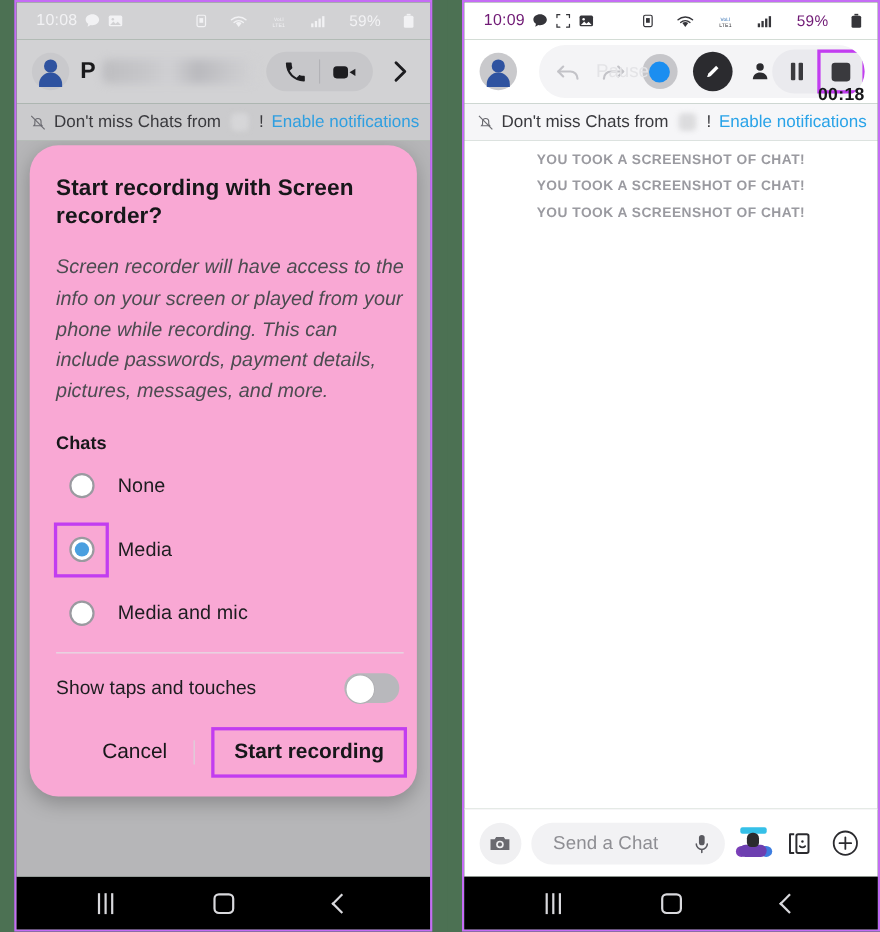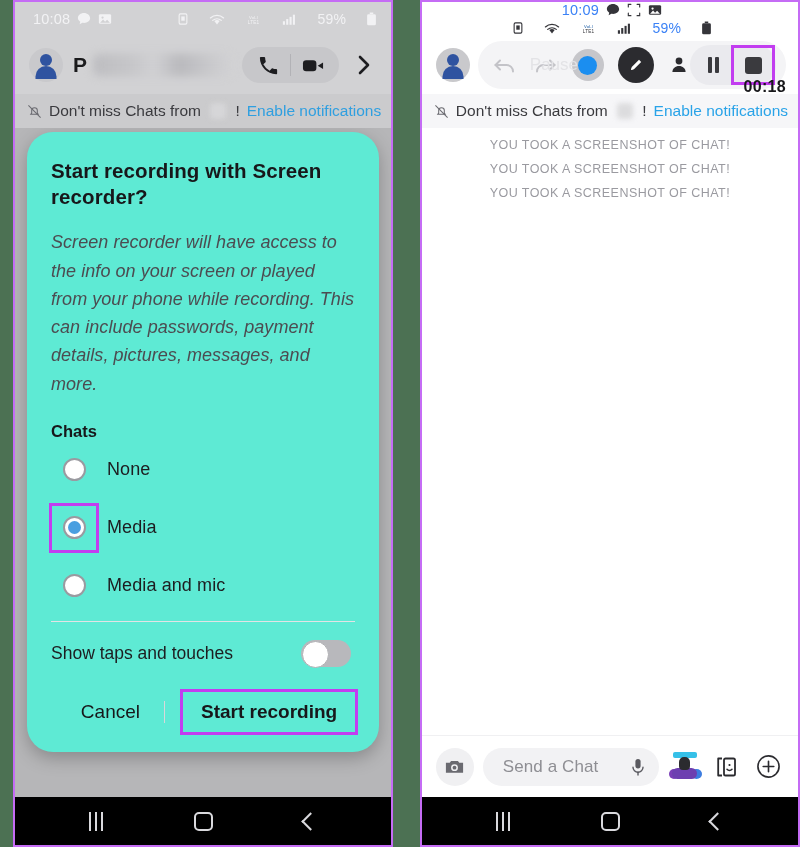--- a/index.html
+++ b/index.html
@@ -29,21 +29,21 @@
     padding: 0 14px 0 18px;
     font-size: 14.5px; letter-spacing: .2px;
   }
   .sb-left { display: flex; align-items: center; gap: 7px; }
   .sb-right { display: flex; align-items: center; gap: 20px; }
   .sb-time { font-weight: 400; }
   .sb-pct { font-size: 14px; margin-left: 2px; }
   .ico { display: inline-block; line-height: 0; }
 
   .panel-left .statusbar  { background: #d2d2d4; color: #f2f2f4; }
-  .panel-right .statusbar { background: #ffffff; color: #3b82f6; flex-direction: column; }
+  .panel-right .statusbar { background: #ffffff; color: #701a75; }
 
   
   .chat-header {
     flex: 0 0 58px; height: 58px;
     background: #d2d2d4;
     display: flex; align-items: center; gap: 10px;
     padding: 0 12px 0 14px;
   }
   .avatar {
     width: 34px; height: 34px; border-radius: 50%;
@@ -96,30 +96,30 @@
     font-size: 16px; font-weight: 700; color: #17171a;
     background: transparent; letter-spacing: .3px;
   }
 
   
   .chatbody { flex: 1 1 auto; position: relative; overflow: hidden; }
   .panel-left  .chatbody { background: #cbcbcd; }
   .panel-right .chatbody { background: #ffffff; }
   .sys-msg {
     text-align: center; font-size: 12.5px; letter-spacing: .45px;
-    color: #9a9aa0; padding: 10px 0 0 0;
+    color: #9a9aa0; padding: 10px 0 0 0; font-weight: bold;
   }
   .panel-left .sys-msg { color: #8e8e93; padding-top: 14px; }
 
   
   .scrim { position: absolute; inset: 0; background: rgba(0,0,0,0.10); }
   .dialog {
     position: absolute; left: 12px; right: 12px; top: 4px;
-    background: #5eead4; border-radius: 26px;
-    padding: 26px 24px 0 24px;
+    background: #f9a8d4; border-radius: 26px;
+    padding: 26px 12px 0 24px;
     box-shadow: 0 6px 18px rgba(0,0,0,.25);
   }
   .dlg-title {
     font-size: 20.5px; font-weight: 700; color: #17171a;
     line-height: 1.28; letter-spacing: .1px;
   }
   .dlg-body {
     margin-top: 18px; font-size: 18px; color: #4c4c51;
     line-height: 1.57; letter-spacing: .05px; font-style: italic;
   }
@@ -168,21 +168,21 @@
     background: transparent; border: none; cursor: pointer;
     font-family: "Liberation Sans", sans-serif;
   }
   .dlg-btn.primary { font-weight: 700; }
   .btn-wrap.highlighted { outline: 3px solid #c23df0; margin-left: 12px; }
   .act-divider { width: 1px; height: 22px; background: #d8d8da; margin: 0 6px; }
 
   
   .rec-toolbar {
     flex: 0 0 58px; height: 58px; background: #fff;
-    display: flex; align-items: center; gap: 8px; padding: 0 12px 0 14px;
+    display: flex; align-items: center; gap: 20px; padding: 0 12px 0 14px;
   }
   .rec-pill {
     flex: 1 1 auto; height: 48px; border-radius: 24px;
     background: #f4f4f6;
     display: flex; align-items: center; justify-content: space-between;
     padding: 0 10px 0 14px; position: relative; overflow: hidden;
   }
   .pill-left { display: flex; align-items: center; gap: 14px; }
   .rec-dot-btn {
     width: 32px; height: 32px; border-radius: 50%; background: #c6c6ca;

